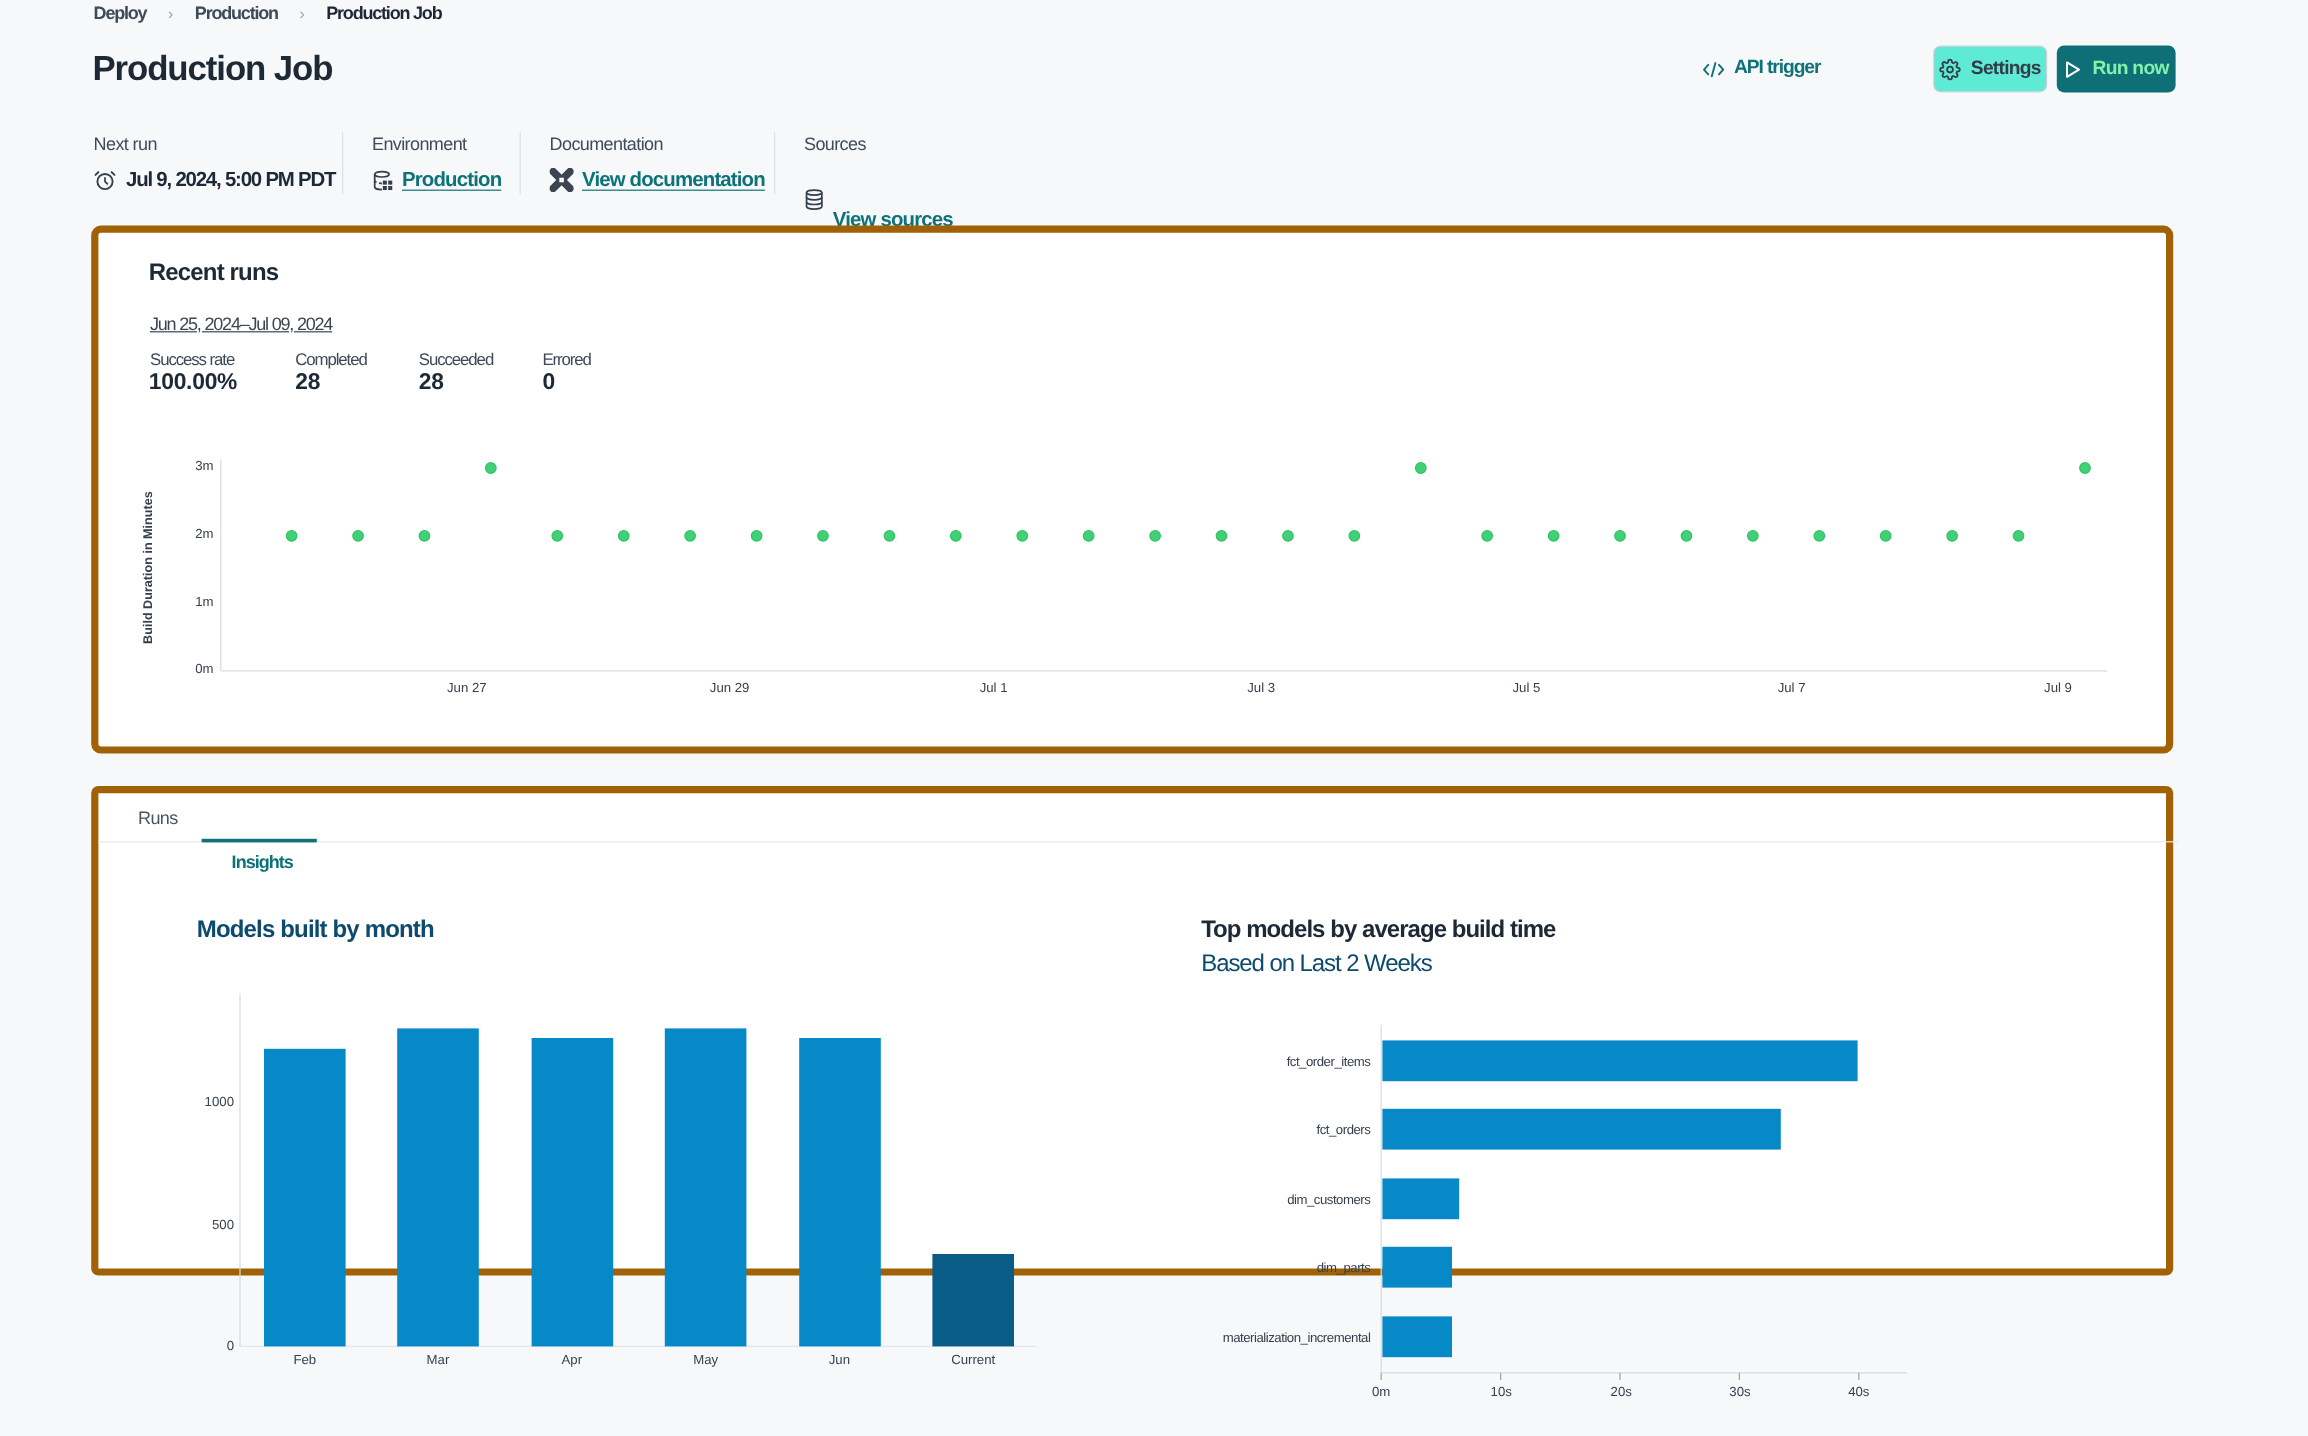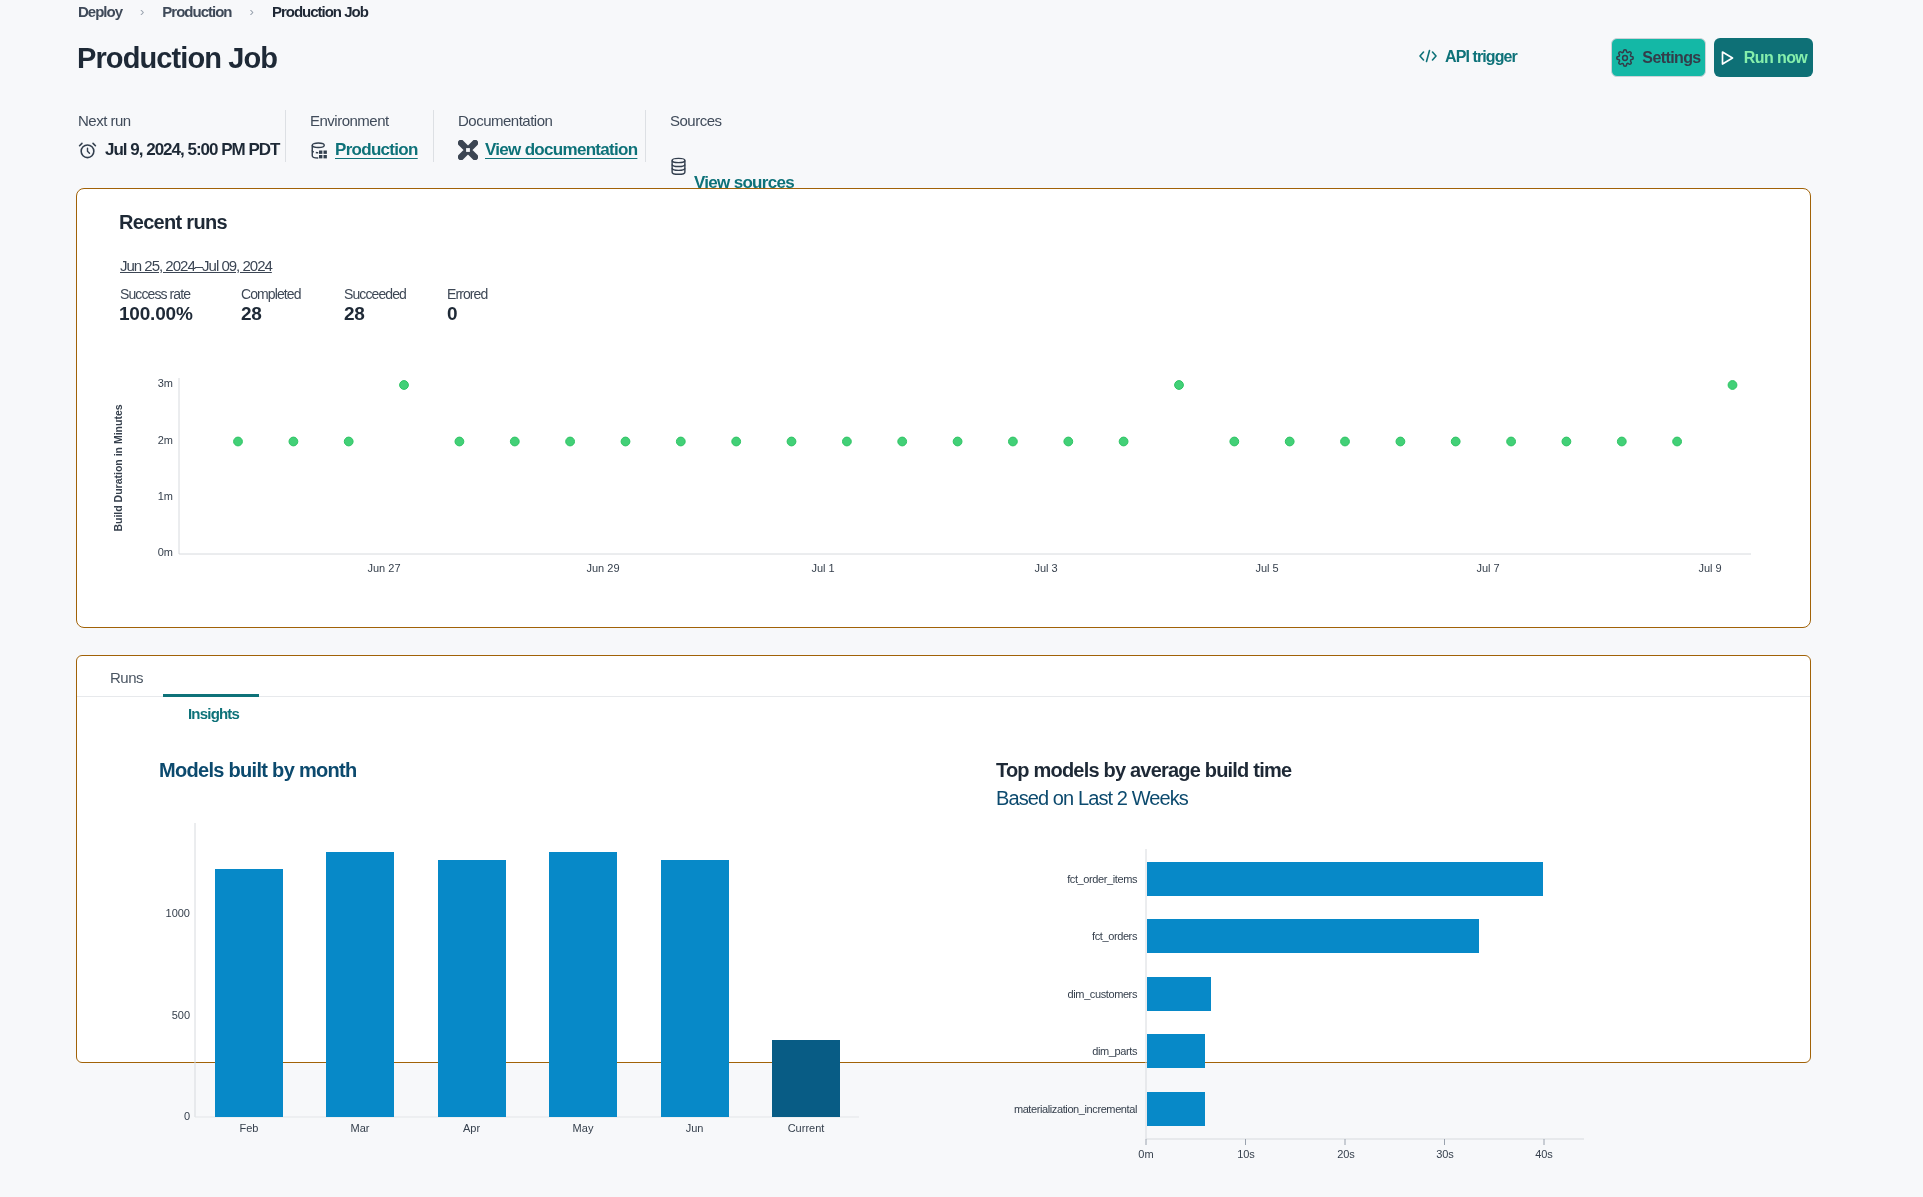--- a/index.html
+++ b/index.html
@@ -1,19 +1,19 @@
 <!DOCTYPE html>
 <html><head>
 <meta charset="utf-8">
 <style>
   * { margin:0; padding:0; box-sizing:border-box; }
   html,body { width:1923px; height:1197px; background:#f7f8fa; font-family:"Liberation Sans", sans-serif; overflow:hidden; }
   .page { position:relative; width:1923px; height:1197px; }
   .abs { position:absolute; }
-  .card { position:absolute; background:#fff; border:1px solid #a16207; border-radius:8px; }
+  .card { position:absolute; background:#fff; border:6px solid #a16207; border-radius:8px; }
   .teal { color:#0e7279; }
   a.tlink { color:#0e7279; text-decoration:underline; text-underline-offset:3px; font-weight:700; letter-spacing:-0.7px; }
   .crumb { font-size:15px; font-weight:700; color:#3f4a59; letter-spacing:-1.0px; }
   .crumb-sep { color:#9aa3af; font-weight:400; font-size:13px; }
   .lbl { font-size:15px; color:#404b5a; letter-spacing:-0.5px; }
   .val { font-size:17px; font-weight:700; color:#1e2936; letter-spacing:-1.0px; }
   .statlbl { font-size:14px; color:#3e4856; letter-spacing:-0.9px; }
   .statval { font-size:19px; font-weight:700; color:#1e2936; letter-spacing:-0.2px; }
   svg text { font-family:"Liberation Sans", sans-serif; }
 </style>
@@ -24,30 +24,30 @@
   <div class="abs" style="left:78px; top:3px; display:flex; align-items:center; gap:18px;">
     <span class="crumb">Deploy</span>
     <span class="crumb-sep">›</span>
     <span class="crumb">Production</span>
     <span class="crumb-sep">›</span>
     <span class="crumb" style="color:#1f2835;">Production Job</span>
   </div>
 
   <div class="abs" style="left:77px; top:42px; font-size:29px; font-weight:700; color:#1e2936; letter-spacing:-0.9px;">Production Job</div>
 
-  <div class="abs" style="left:1419px; top:48px; display:flex; align-items:flex-start; gap:8px;">
+  <div class="abs" style="left:1419px; top:48px; display:flex; align-items:flex-end; gap:8px;">
     <svg width="18" height="16" viewBox="0 0 18 16" fill="none" stroke="#0e7279" stroke-width="1.6" stroke-linecap="round" stroke-linejoin="round">
       <path d="M4.5 4 L1 8 L4.5 12"></path>
       <path d="M13.5 4 L17 8 L13.5 12"></path>
       <path d="M10.5 2.5 L7.5 13.5"></path>
     </svg>
     <span style="font-size:16px; font-weight:700; letter-spacing:-0.9px;" class="teal">API trigger</span>
   </div>
 
-  <div class="abs" style="left:1611px; top:38px; width:95px; height:39px; background:#14b8a6; border:1px solid #cdd2d8; border-radius:6px; display:flex; align-items:center; justify-content:center; gap:8px;">
+  <div class="abs" style="left:1611px; top:38px; width:95px; height:39px; background:#5eead4; border:1px solid #cdd2d8; border-radius:6px; display:flex; align-items:center; justify-content:center; gap:8px;">
     <svg width="18" height="18" viewBox="0 0 24 24" fill="none" stroke="#333c49" stroke-width="2" stroke-linecap="round" stroke-linejoin="round">
       <circle cx="12" cy="12" r="3.2"></circle>
       <path d="M19.4 15a1.65 1.65 0 0 0 .33 1.82l.06.06a2 2 0 1 1-2.83 2.83l-.06-.06a1.65 1.65 0 0 0-1.82-.33 1.65 1.65 0 0 0-1 1.51V21a2 2 0 1 1-4 0v-.09A1.65 1.65 0 0 0 9 19.4a1.65 1.65 0 0 0-1.82.33l-.06.06a2 2 0 1 1-2.83-2.83l.06-.06a1.65 1.65 0 0 0 .33-1.82 1.65 1.65 0 0 0-1.51-1H3a2 2 0 1 1 0-4h.09A1.65 1.65 0 0 0 4.6 9a1.65 1.65 0 0 0-.33-1.82l-.06-.06a2 2 0 1 1 2.83-2.83l.06.06a1.65 1.65 0 0 0 1.82.33H9a1.65 1.65 0 0 0 1-1.51V3a2 2 0 1 1 4 0v.09a1.65 1.65 0 0 0 1 1.51 1.65 1.65 0 0 0 1.82-.33l.06-.06a2 2 0 1 1 2.83 2.83l-.06.06a1.65 1.65 0 0 0-.33 1.82V9a1.65 1.65 0 0 0 1.51 1H21a2 2 0 1 1 0 4h-.09a1.65 1.65 0 0 0-1.51 1z"></path>
     </svg>
     <span style="font-size:16px; font-weight:700; color:#333c49; letter-spacing:-0.6px;">Settings</span>
   </div>
 
   <div class="abs" style="left:1714px; top:38px; width:99px; height:39px; background:#0e7076; border-radius:6px; display:flex; align-items:center; justify-content:center; gap:9px;">
     <svg width="15" height="16" viewBox="0 0 15 16" fill="none" stroke="#ffffff" stroke-width="1.7" stroke-linejoin="round">
       <path d="M2.5 2 L12.5 8 L2.5 14 Z"></path>

